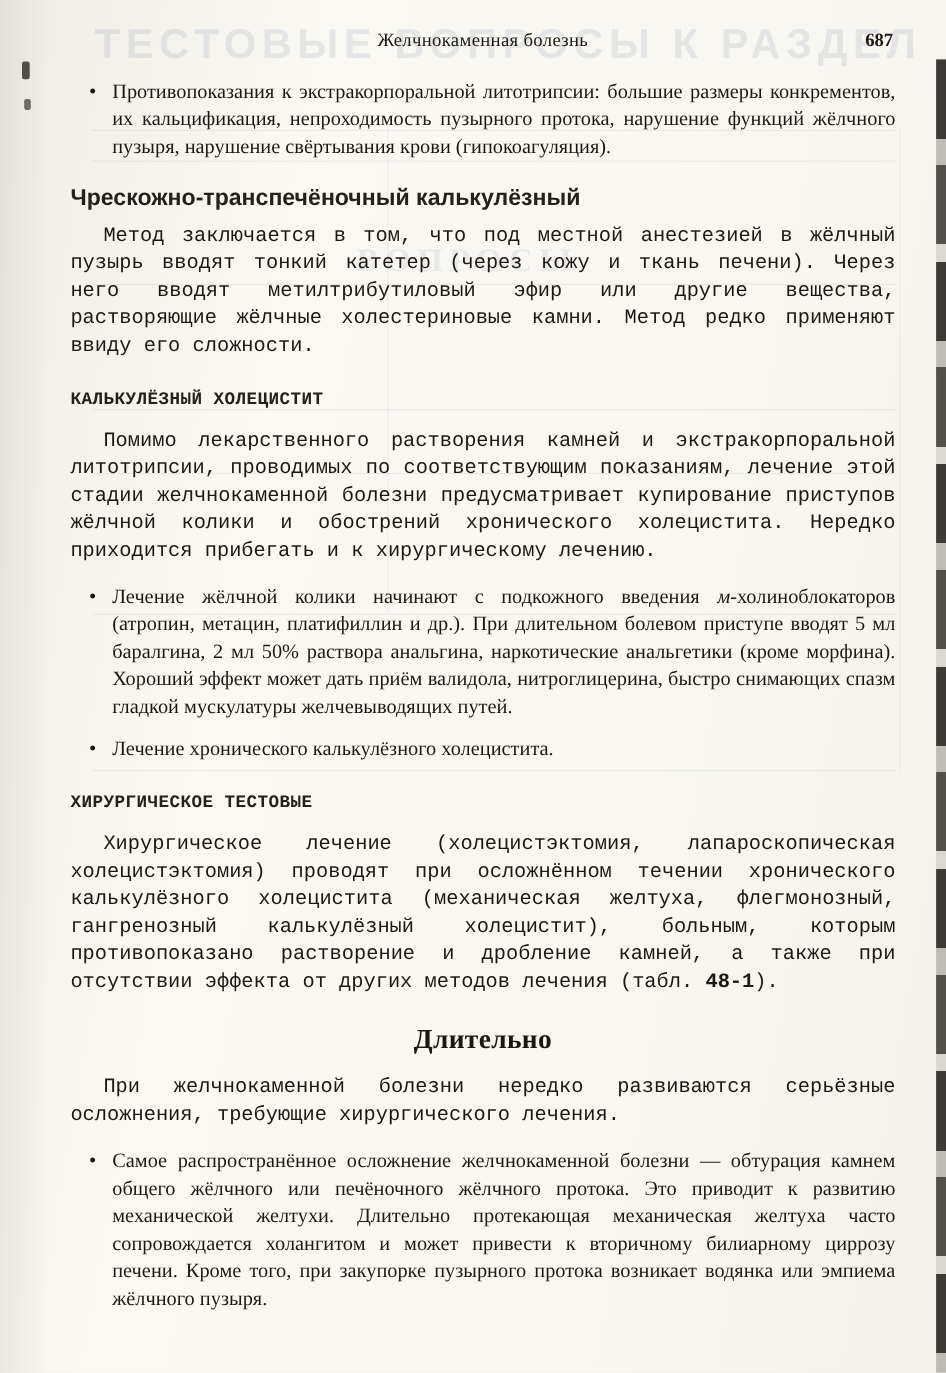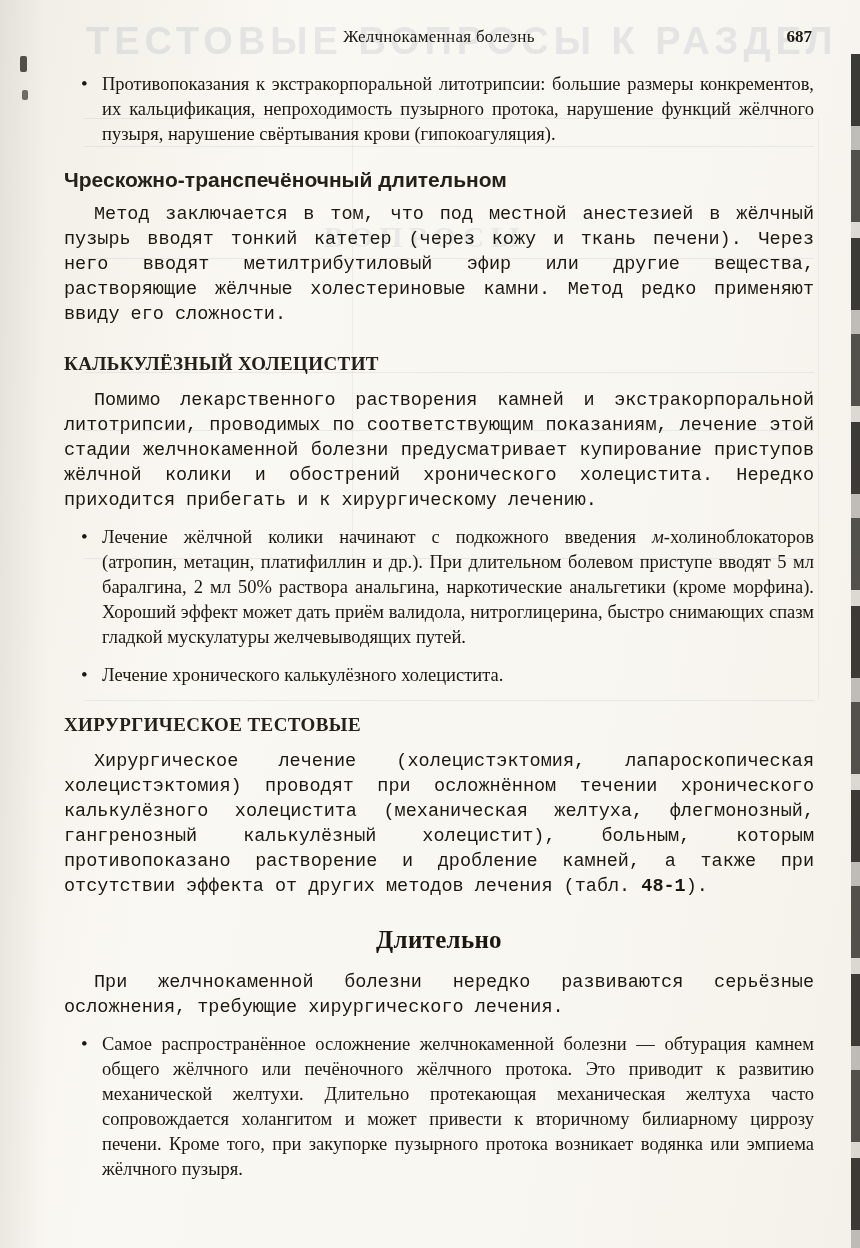--- a/index.html
+++ b/index.html
@@ -61,34 +61,34 @@
     font-size: 18.5px; line-height: 25px;
   }
   .running-head {
     position: relative; text-align: center;
     font-size: 17px; margin-bottom: 24px; height: 24px; margin-top: 14px;
   }
   .rh-title { letter-spacing: .3px; }
   .rh-num { position: absolute; right: 2px; top: 0; font-weight: 700; }
 
   p.body { text-align: justify; text-indent: 30px; margin: 6px 0 12px; font-family: Liberation Mono, monospace; }
-  ul.bullets { list-style: none; margin: 6px 0 12px; padding: 0 0 0 38px; }
+  ul.bullets { list-style: none; margin: 18px 0 12px; padding: 0 0 0 38px; }
   ul.bullets li { position: relative; text-align: justify; margin: 0 0 13px; }
   ul.bullets li::before {
     content: "\2022"; position: absolute; left: -21px; top: -1px; font-size: 19px;
   }
 
   h2.subhead {
     font-family: "Liberation Sans", "DejaVu Sans", sans-serif;
     font-size: 21px; font-weight: 700; color: #24211b;
     margin: 20px 0 10px;
   }
   h1.section {
-    font-family: Liberation Serif, serif;
-    font-size: 19px; font-weight: 700; color: #24211b;
+    font-family: Liberation Mono, monospace;
+    font-size: 16px; font-weight: 700; color: #24211b;
     letter-spacing: .4px; margin: 24px 0 12px;
   }
   h1.centerhead {
     font-family: "Liberation Serif", "DejaVu Serif", serif;
     text-align: center; font-size: 25px; font-weight: 700;
     margin: 28px 0 18px; letter-spacing: .3px;
   }
   i.term { font-style: italic; }
   b.tblref { font-weight: 700; }
 </style>
@@ -115,21 +115,21 @@
 
     <header class="running-head">
       <span class="rh-title">Желчнокаменная болезнь</span>
       <span class="rh-num">687</span>
     </header>
 
     <ul class="bullets">
       <li>Противопоказания к экстракорпоральной литотрипсии: большие размеры конкрементов, их кальцификация, непроходимость пузырного протока, нарушение функций жёлчного пузыря, нарушение свёртывания крови (гипокоагуляция).</li>
     </ul>
 
-    <h2 class="subhead">Чрескожно-транспечёночный длительном</h2>
+    <h2 class="subhead">Чрескожно-транспечёночный калькулёзный</h2>
     <p class="body">Метод заключается в том, что под местной анестезией в жёлчный пузырь вводят тонкий катетер (через кожу и ткань печени). Через него вводят метилтрибутиловый эфир или другие вещества, растворяющие жёлчные холестериновые камни. Метод редко применяют ввиду его сложности.</p>
 
     <h1 class="section">КАЛЬКУЛЁЗНЫЙ ХОЛЕЦИСТИТ</h1>
     <p class="body">Помимо лекарственного растворения камней и экстракорпоральной литотрипсии, проводимых по соответствующим показаниям, лечение этой стадии желчнокаменной болезни предусматривает купирование приступов жёлчной колики и обострений хронического холецистита. Нередко приходится прибегать и к хирургическому лечению.</p>
 
     <ul class="bullets">
       <li><span>Лечение жёлчной колики начинают с подкожного введения </span><i class="term">м</i><span>-холиноблокаторов (атропин, метацин, платифиллин и др.). При длительном болевом приступе вводят 5 мл баралгина, 2 мл 50% раствора анальгина, наркотические анальгетики (кроме морфина). Хороший эффект может дать приём валидола, нитроглицерина, быстро снимающих спазм гладкой мускулатуры желчевыводящих путей.</span></li>
       <li>Лечение хронического калькулёзного холецистита.</li>
     </ul>
 

